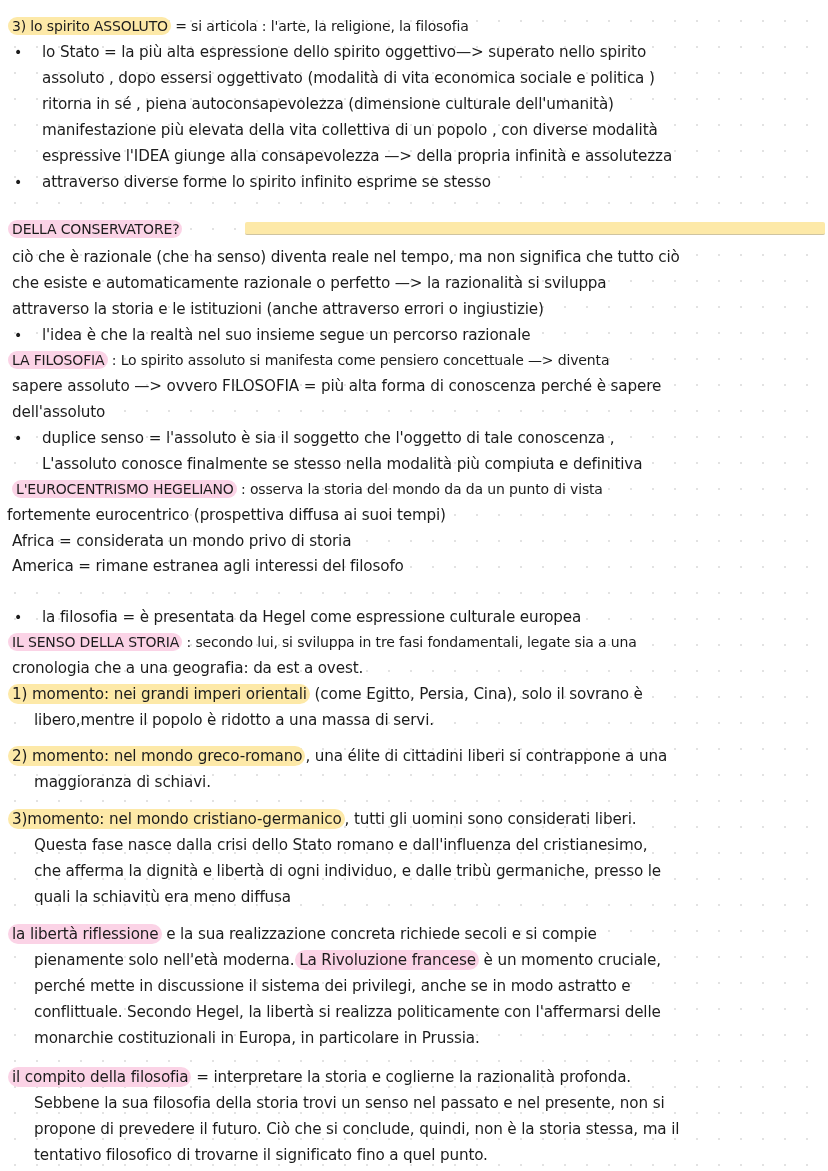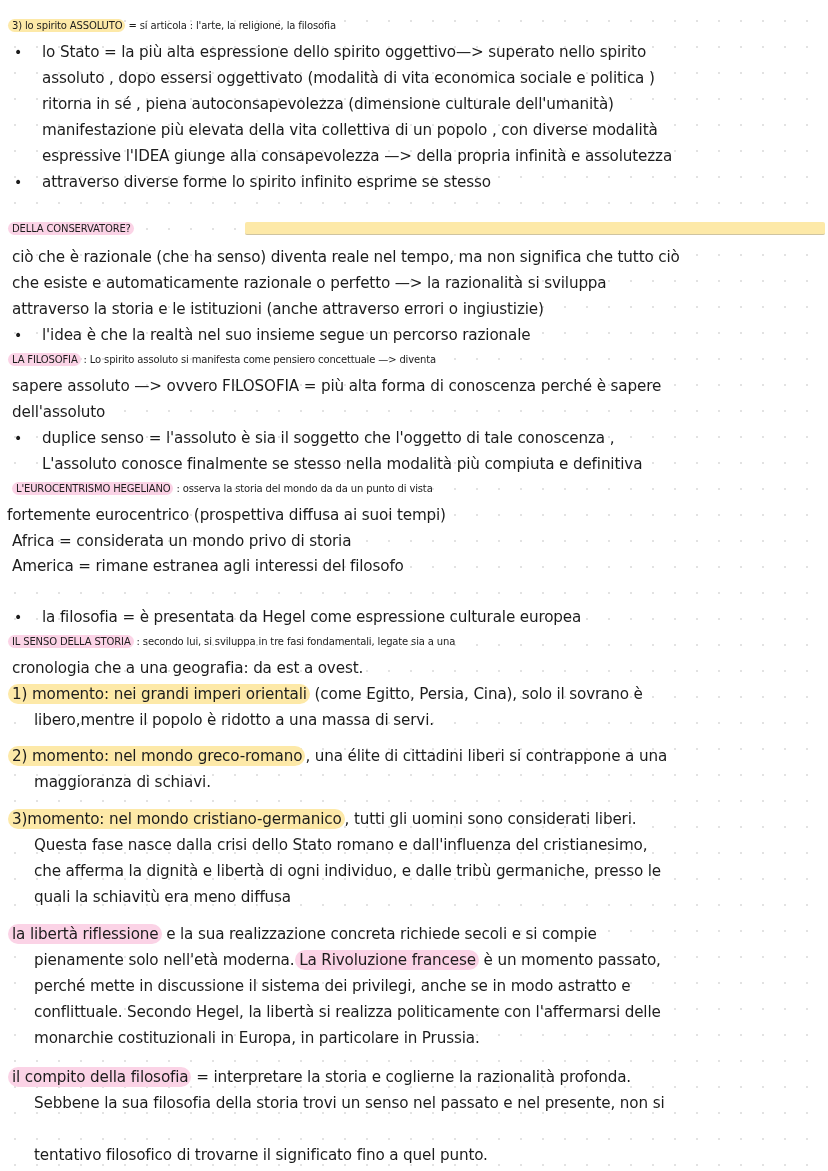--- a/index.html
+++ b/index.html
@@ -15,21 +15,21 @@
   .page { position: absolute; left: 0; top: 0; width: 828px; height: 1171px; }
   .line {
     position: absolute; white-space: nowrap;
     font-size: 15.2px; line-height: 22px; letter-spacing: -0.15px;
   }
   .bullet::before {
     content: "•"; position: absolute; left: -28px; top: 0; font-size: 14px;
   }
   .hl-y { background: #fde9a8; border-radius: 10px; padding: 1px 3px 1px 4px; margin-left: -4px; }
   .hl-p { background: #fbd3e6; border-radius: 10px; padding: 1px 3px 1px 4px; margin-left: -4px; }
-  .heading { font-size: 10px; }
+  .heading { font-size: 14px; }
   .bar {
     position: absolute; left: 245px; top: 222px; width: 580px; height: 12px;
     background: #fde9a8; border-radius: 2px; border-bottom: 1px solid #cfc4a0;
   }
 </style>
 </head>
 <body>
 
 <div class="page">
 
@@ -87,25 +87,26 @@
     <span class="hl-y">3)momento: nel mondo cristiano-germanico</span><span>, tutti gli uomini sono considerati liberi.</span>
   </div>
   <div class="line" style="left:34px;top:834px;">Questa fase nasce dalla crisi dello Stato romano e dall'influenza del cristianesimo,</div>
   <div class="line" style="left:34px;top:860px;">che afferma la dignità e libertà di ogni individuo, e dalle tribù germaniche, presso le</div>
   <div class="line" style="left:34px;top:886px;">quali la schiavitù era meno diffusa</div>
 
   <div class="line" style="left:12px;top:923px;">
     <span class="hl-p">la libertà riflessione</span><span> e la sua realizzazione concreta richiede secoli e si compie</span>
   </div>
   <div class="line" style="left:34px;top:949px;">
-    <span>pienamente solo nell'età moderna.  </span><span class="hl-p">La Rivoluzione francese</span><span> è un momento passato,</span>
+    <span>pienamente solo nell'età moderna.  </span><span class="hl-p">La Rivoluzione francese</span><span> è un momento cruciale,</span>
   </div>
   <div class="line" style="left:34px;top:975px;">perché mette in discussione il sistema dei privilegi, anche se in modo astratto e</div>
   <div class="line" style="left:34px;top:1001px;">conflittuale. Secondo Hegel, la libertà si realizza politicamente con l'affermarsi delle</div>
   <div class="line" style="left:34px;top:1027px;">monarchie costituzionali in Europa, in particolare in Prussia.</div>
 
   <div class="line" style="left:12px;top:1066px;">
     <span class="hl-p">il compito della filosofia</span><span> = interpretare la storia e coglierne la razionalità profonda.</span>
   </div>
   <div class="line" style="left:34px;top:1092px;">Sebbene la sua filosofia della storia trovi un senso nel passato e nel presente, non si</div>
+  <div class="line" style="left:34px;top:1118px;">propone di prevedere il futuro. Ciò che si conclude, quindi, non è la storia stessa, ma il</div>
   <div class="line" style="left:34px;top:1144px;">tentativo filosofico di trovarne il significato fino a quel punto.</div>
 
 </div>
 
 </body></html>

